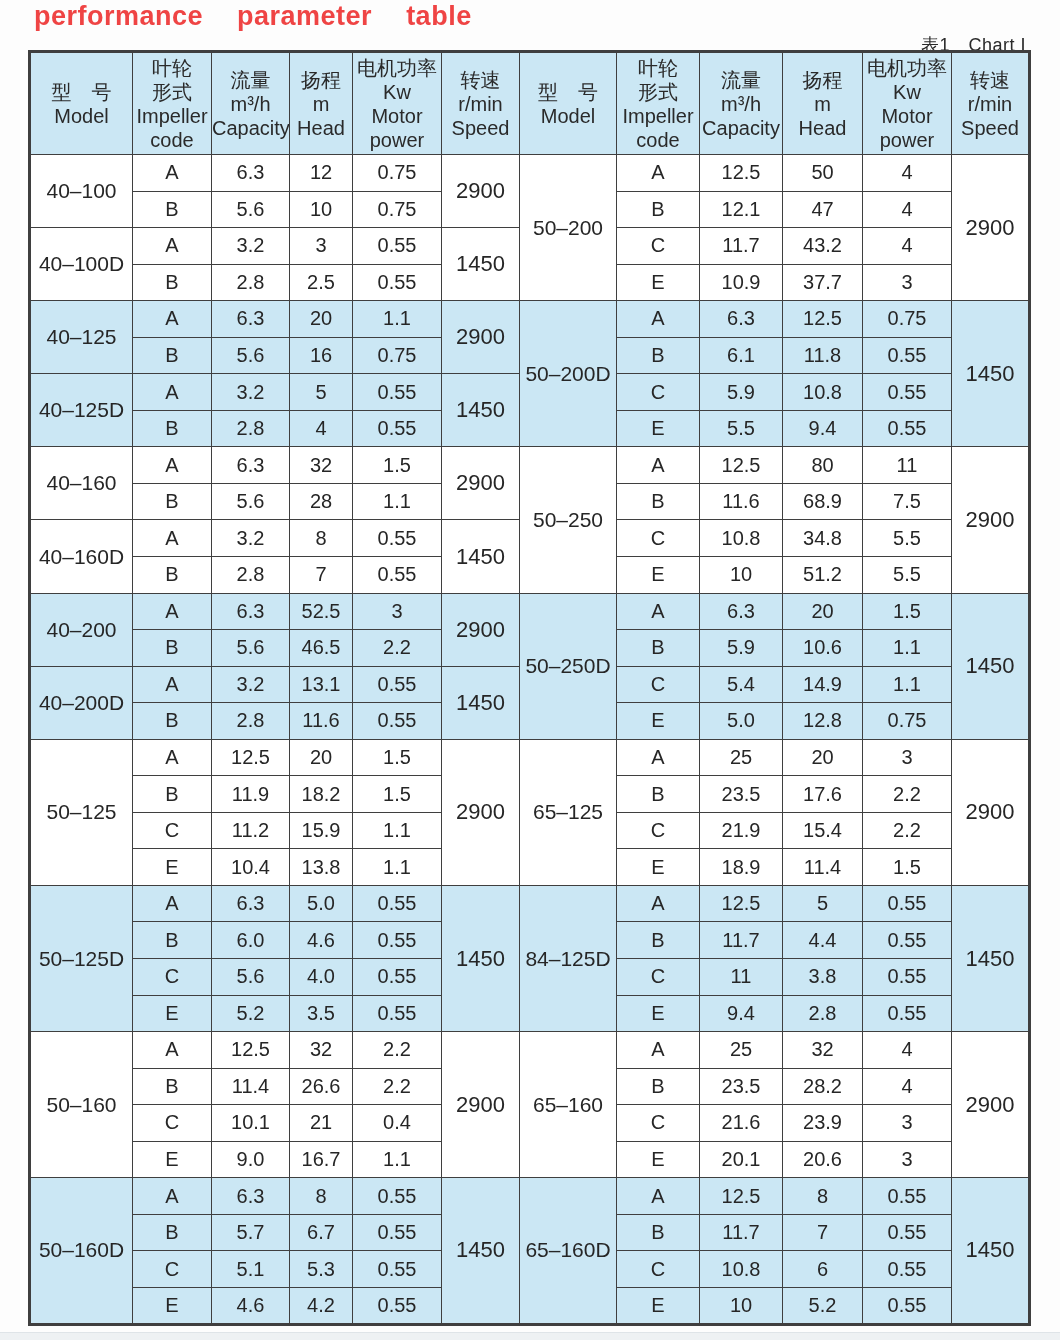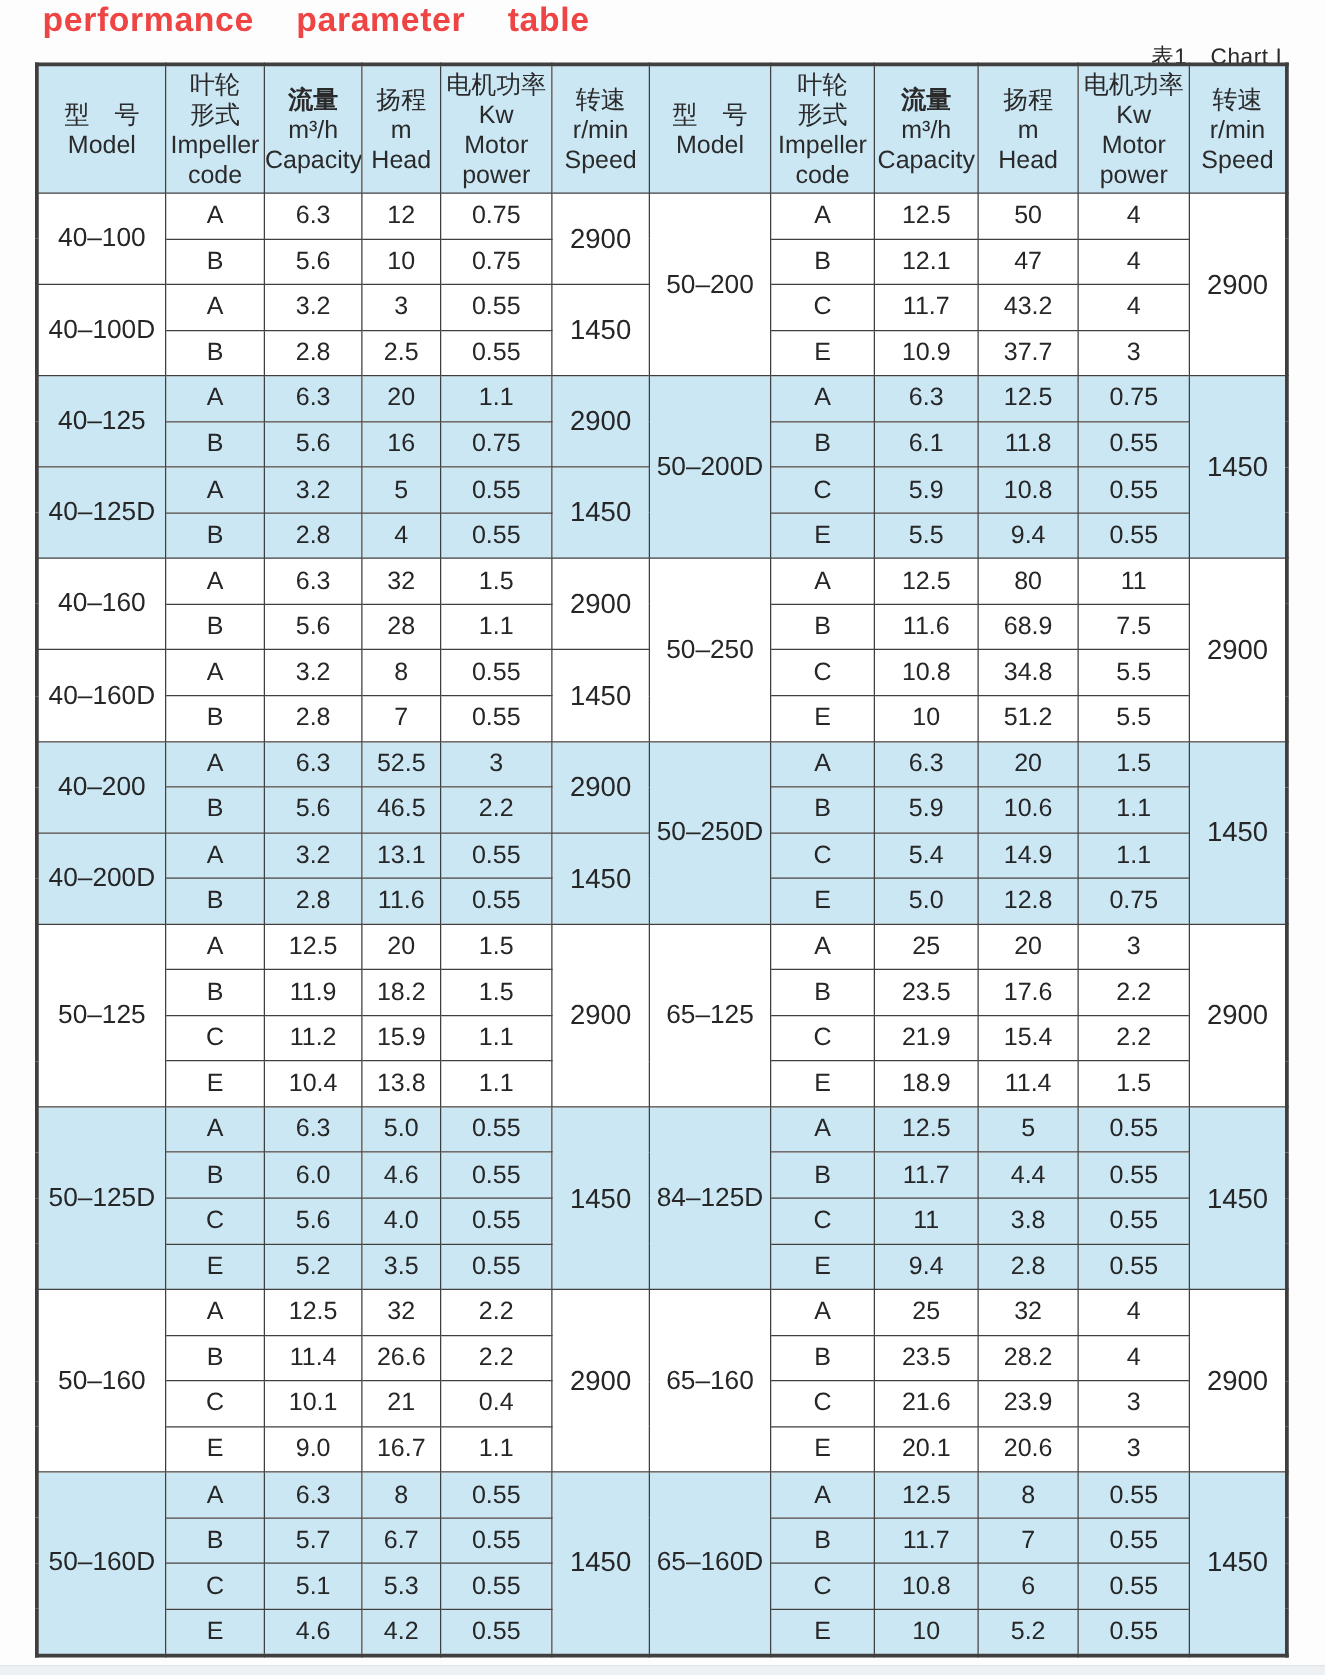--- a/index.html
+++ b/index.html
@@ -27,21 +27,21 @@
     text-align:center;vertical-align:middle;
     padding:0;overflow:hidden;
   }
   .perf thead tr{height:103px}
   .perf tbody tr{height:36.55px}
   .perf th{
     background:#cbe7f4;font-weight:normal;
     font-size:20px;line-height:24px;color:#2a2a2a;
   }
   .perf th .line{display:block}
-  .perf th .bold{font-weight:bold}
+  .perf th .bold{font-weight:normal}
   .perf td{font-size:20px;background:#ffffff}
   .perf td.blue{background:#cbe7f4}
   .perf td.model{font-size:21px}
   .perf td.speed{font-size:22px}
   .bottom-strip{
     position:absolute;left:0;top:1332px;width:1060px;height:8px;
     background:#eef1f3;border-top:1px solid #dfe4e8;
   }
 </style>
 </head>

